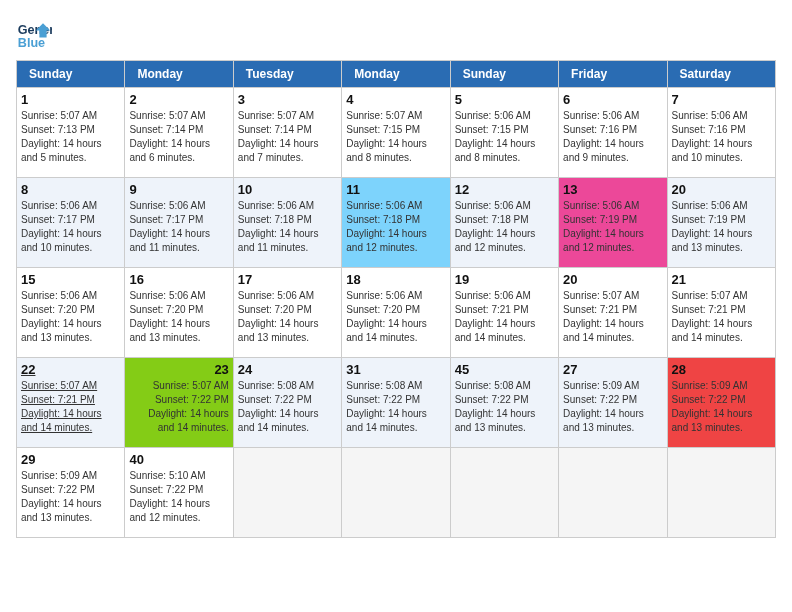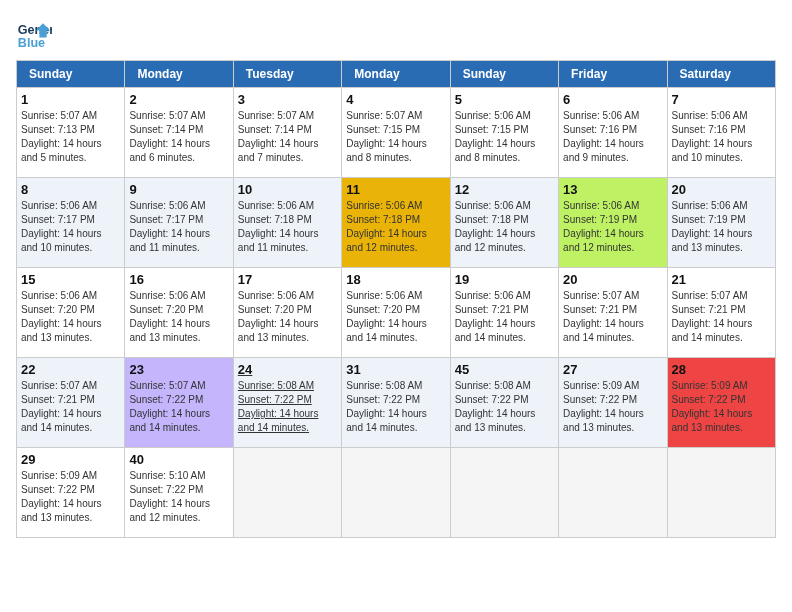--- a/index.html
+++ b/index.html
@@ -144,29 +144,29 @@
           <div class="cell-text">Sunrise: 5:06 AM<br>Sunset: 7:17 PM<br>Daylight: 14 hours and 10 minutes.</div>
         </td>
         <td style="background: rgb(238, 243, 250);">
           <span class="day-num">9</span>
           <div class="cell-text">Sunrise: 5:06 AM<br>Sunset: 7:17 PM<br>Daylight: 14 hours and 11 minutes.</div>
         </td>
         <td style="background: rgb(238, 243, 250);">
           <span class="day-num">10</span>
           <div class="cell-text">Sunrise: 5:06 AM<br>Sunset: 7:18 PM<br>Daylight: 14 hours and 11 minutes.</div>
         </td>
-        <td style="background: #eab308;">
+        <td style="background: #7dd3fc;">
           <span class="day-num">11</span>
           <div class="cell-text">Sunrise: 5:06 AM<br>Sunset: 7:18 PM<br>Daylight: 14 hours and 12 minutes.</div>
         </td>
         <td style="background: rgb(238, 243, 250);">
           <span class="day-num">12</span>
           <div class="cell-text">Sunrise: 5:06 AM<br>Sunset: 7:18 PM<br>Daylight: 14 hours and 12 minutes.</div>
         </td>
-        <td style="background: #bef264;">
+        <td style="background: #ec4899;">
           <span class="day-num">13</span>
           <div class="cell-text">Sunrise: 5:06 AM<br>Sunset: 7:19 PM<br>Daylight: 14 hours and 12 minutes.</div>
         </td>
         <td style="background: rgb(238, 243, 250);">
           <span class="day-num">20</span>
           <div class="cell-text">Sunrise: 5:06 AM<br>Sunset: 7:19 PM<br>Daylight: 14 hours and 13 minutes.</div>
         </td>
       </tr>
       <tr>
         <td>
@@ -192,29 +192,29 @@
         <td>
           <span class="day-num">20</span>
           <div class="cell-text">Sunrise: 5:07 AM<br>Sunset: 7:21 PM<br>Daylight: 14 hours and 14 minutes.</div>
         </td>
         <td>
           <span class="day-num">21</span>
           <div class="cell-text">Sunrise: 5:07 AM<br>Sunset: 7:21 PM<br>Daylight: 14 hours and 14 minutes.</div>
         </td>
       </tr>
       <tr>
-        <td style="background: rgb(238, 243, 250);">
+        <td style="background: rgb(238, 243, 250); text-decoration: underline;">
           <span class="day-num">22</span>
           <div class="cell-text">Sunrise: 5:07 AM<br>Sunset: 7:21 PM<br>Daylight: 14 hours and 14 minutes.</div>
         </td>
-        <td style="background: #c4b5fd;">
+        <td style="background: #84cc16; text-align: right;">
           <span class="day-num">23</span>
           <div class="cell-text">Sunrise: 5:07 AM<br>Sunset: 7:22 PM<br>Daylight: 14 hours and 14 minutes.</div>
         </td>
-        <td style="background: rgb(238, 243, 250); text-decoration: underline;">
+        <td style="background: rgb(238, 243, 250);">
           <span class="day-num">24</span>
           <div class="cell-text">Sunrise: 5:08 AM<br>Sunset: 7:22 PM<br>Daylight: 14 hours and 14 minutes.</div>
         </td>
         <td style="background: rgb(238, 243, 250);">
           <span class="day-num">31</span>
           <div class="cell-text">Sunrise: 5:08 AM<br>Sunset: 7:22 PM<br>Daylight: 14 hours and 14 minutes.</div>
         </td>
         <td style="background: rgb(238, 243, 250);">
           <span class="day-num">45</span>
           <div class="cell-text">Sunrise: 5:08 AM<br>Sunset: 7:22 PM<br>Daylight: 14 hours and 13 minutes.</div>

